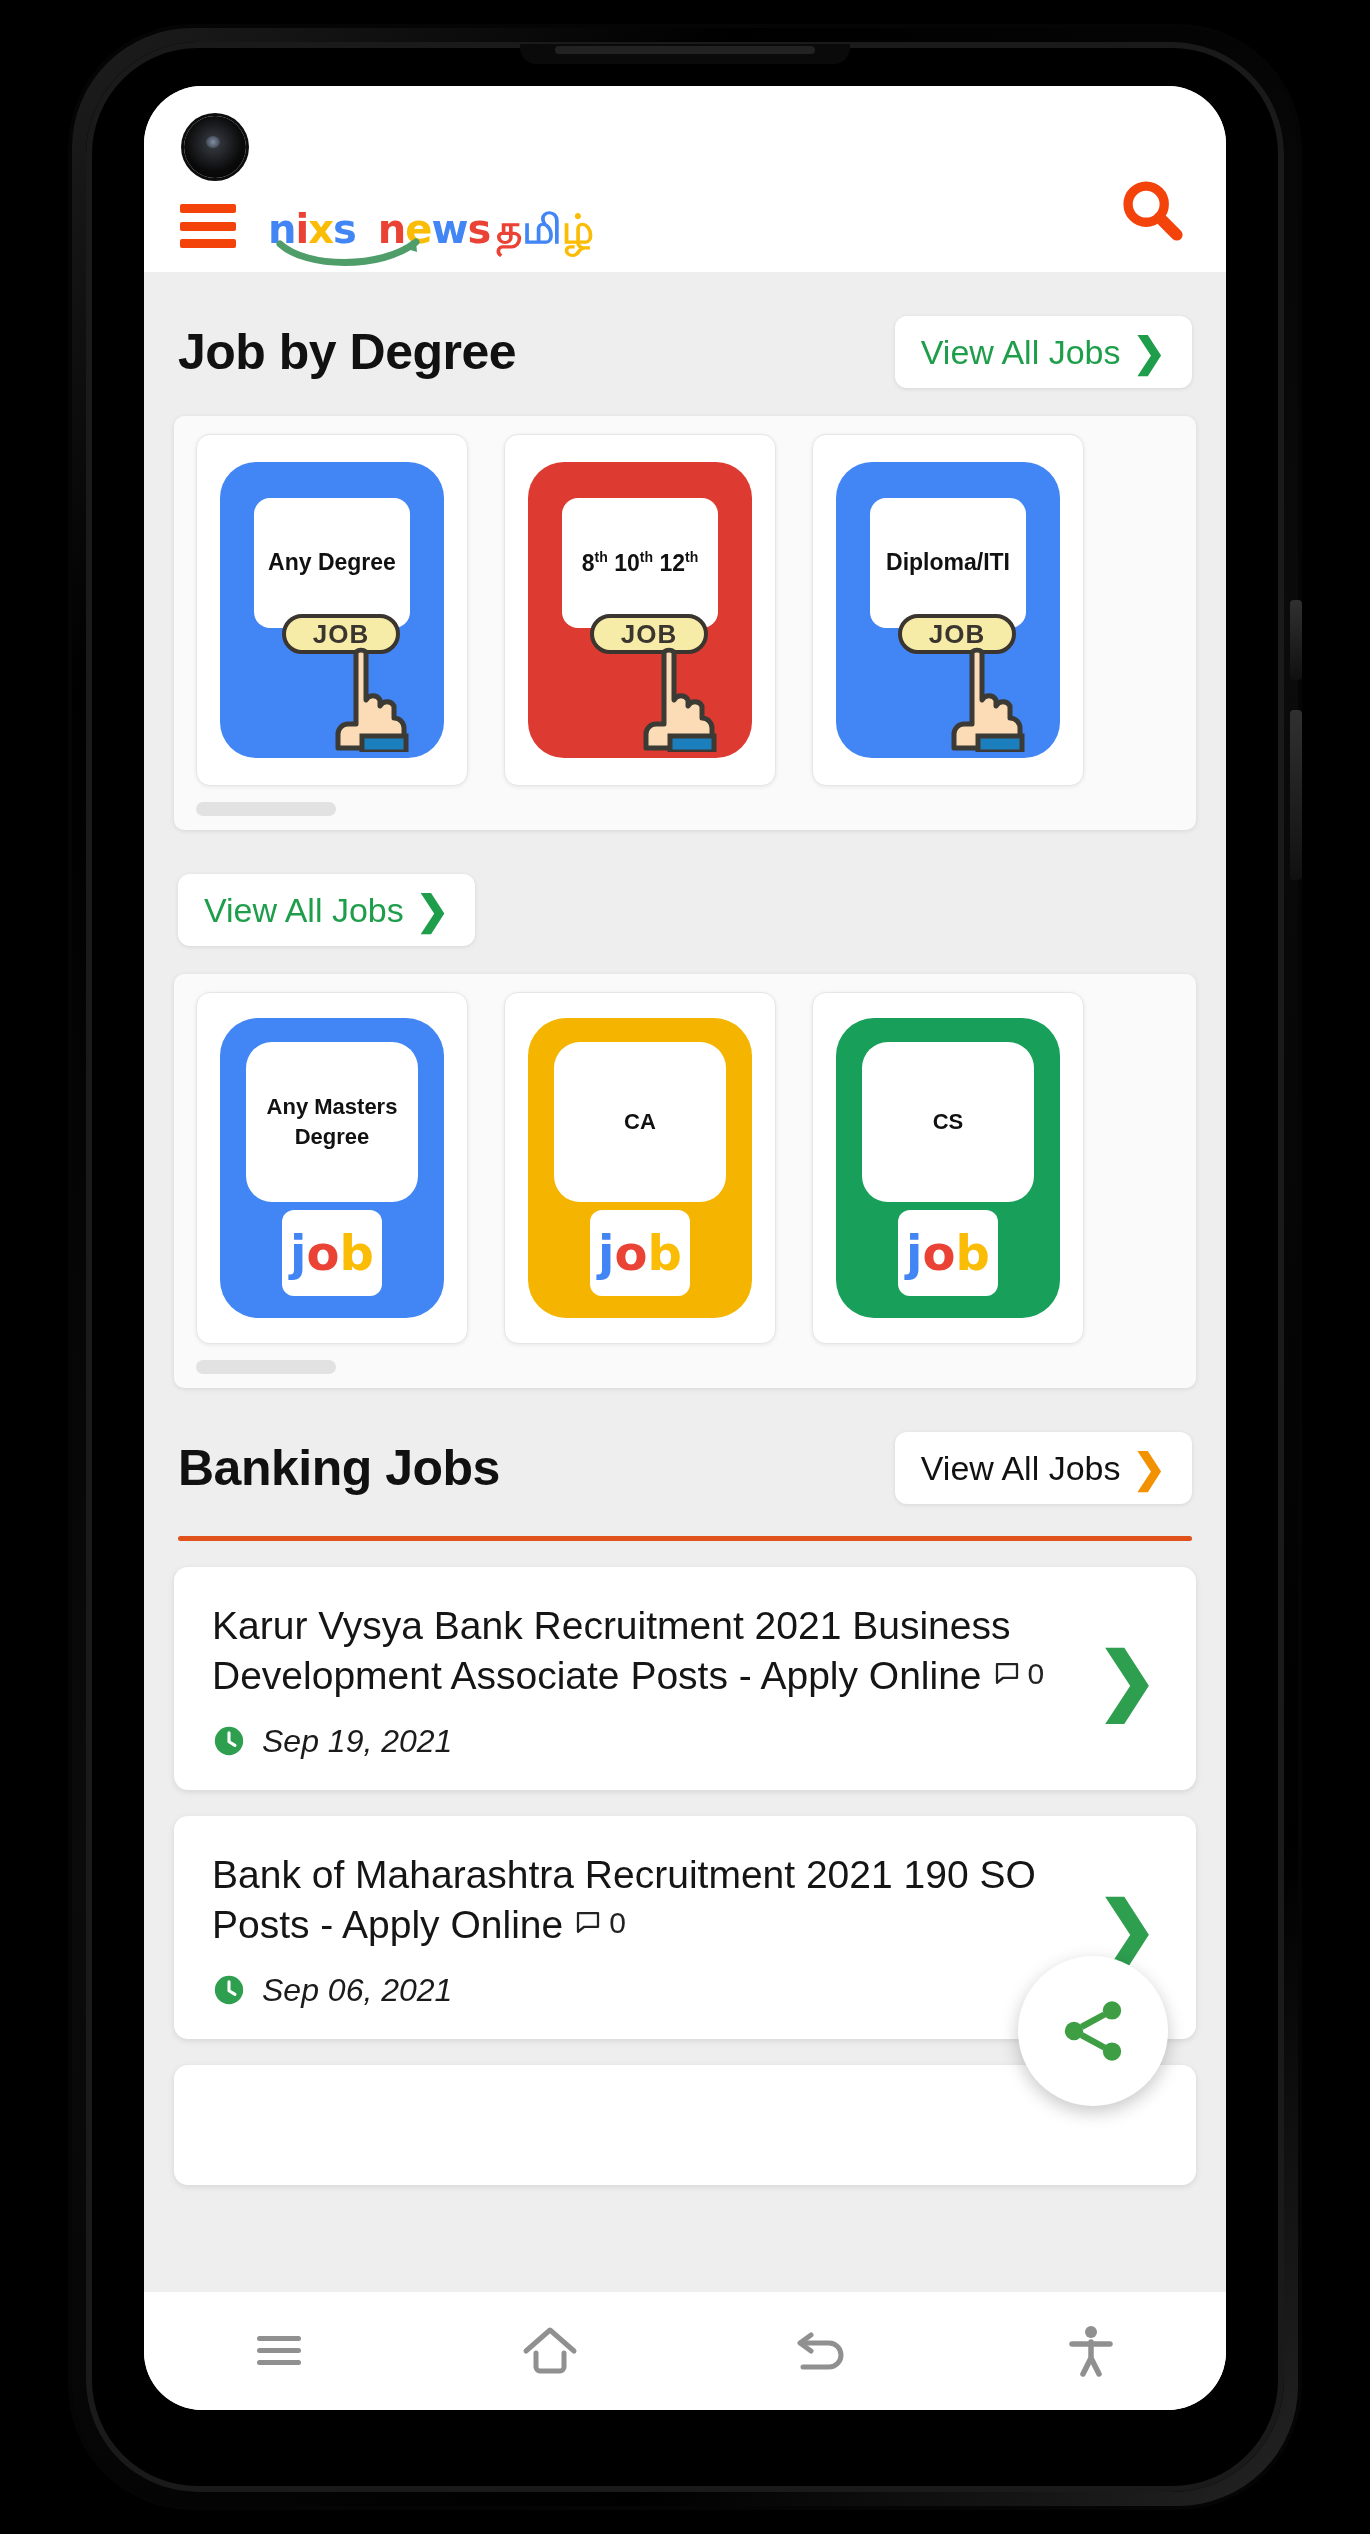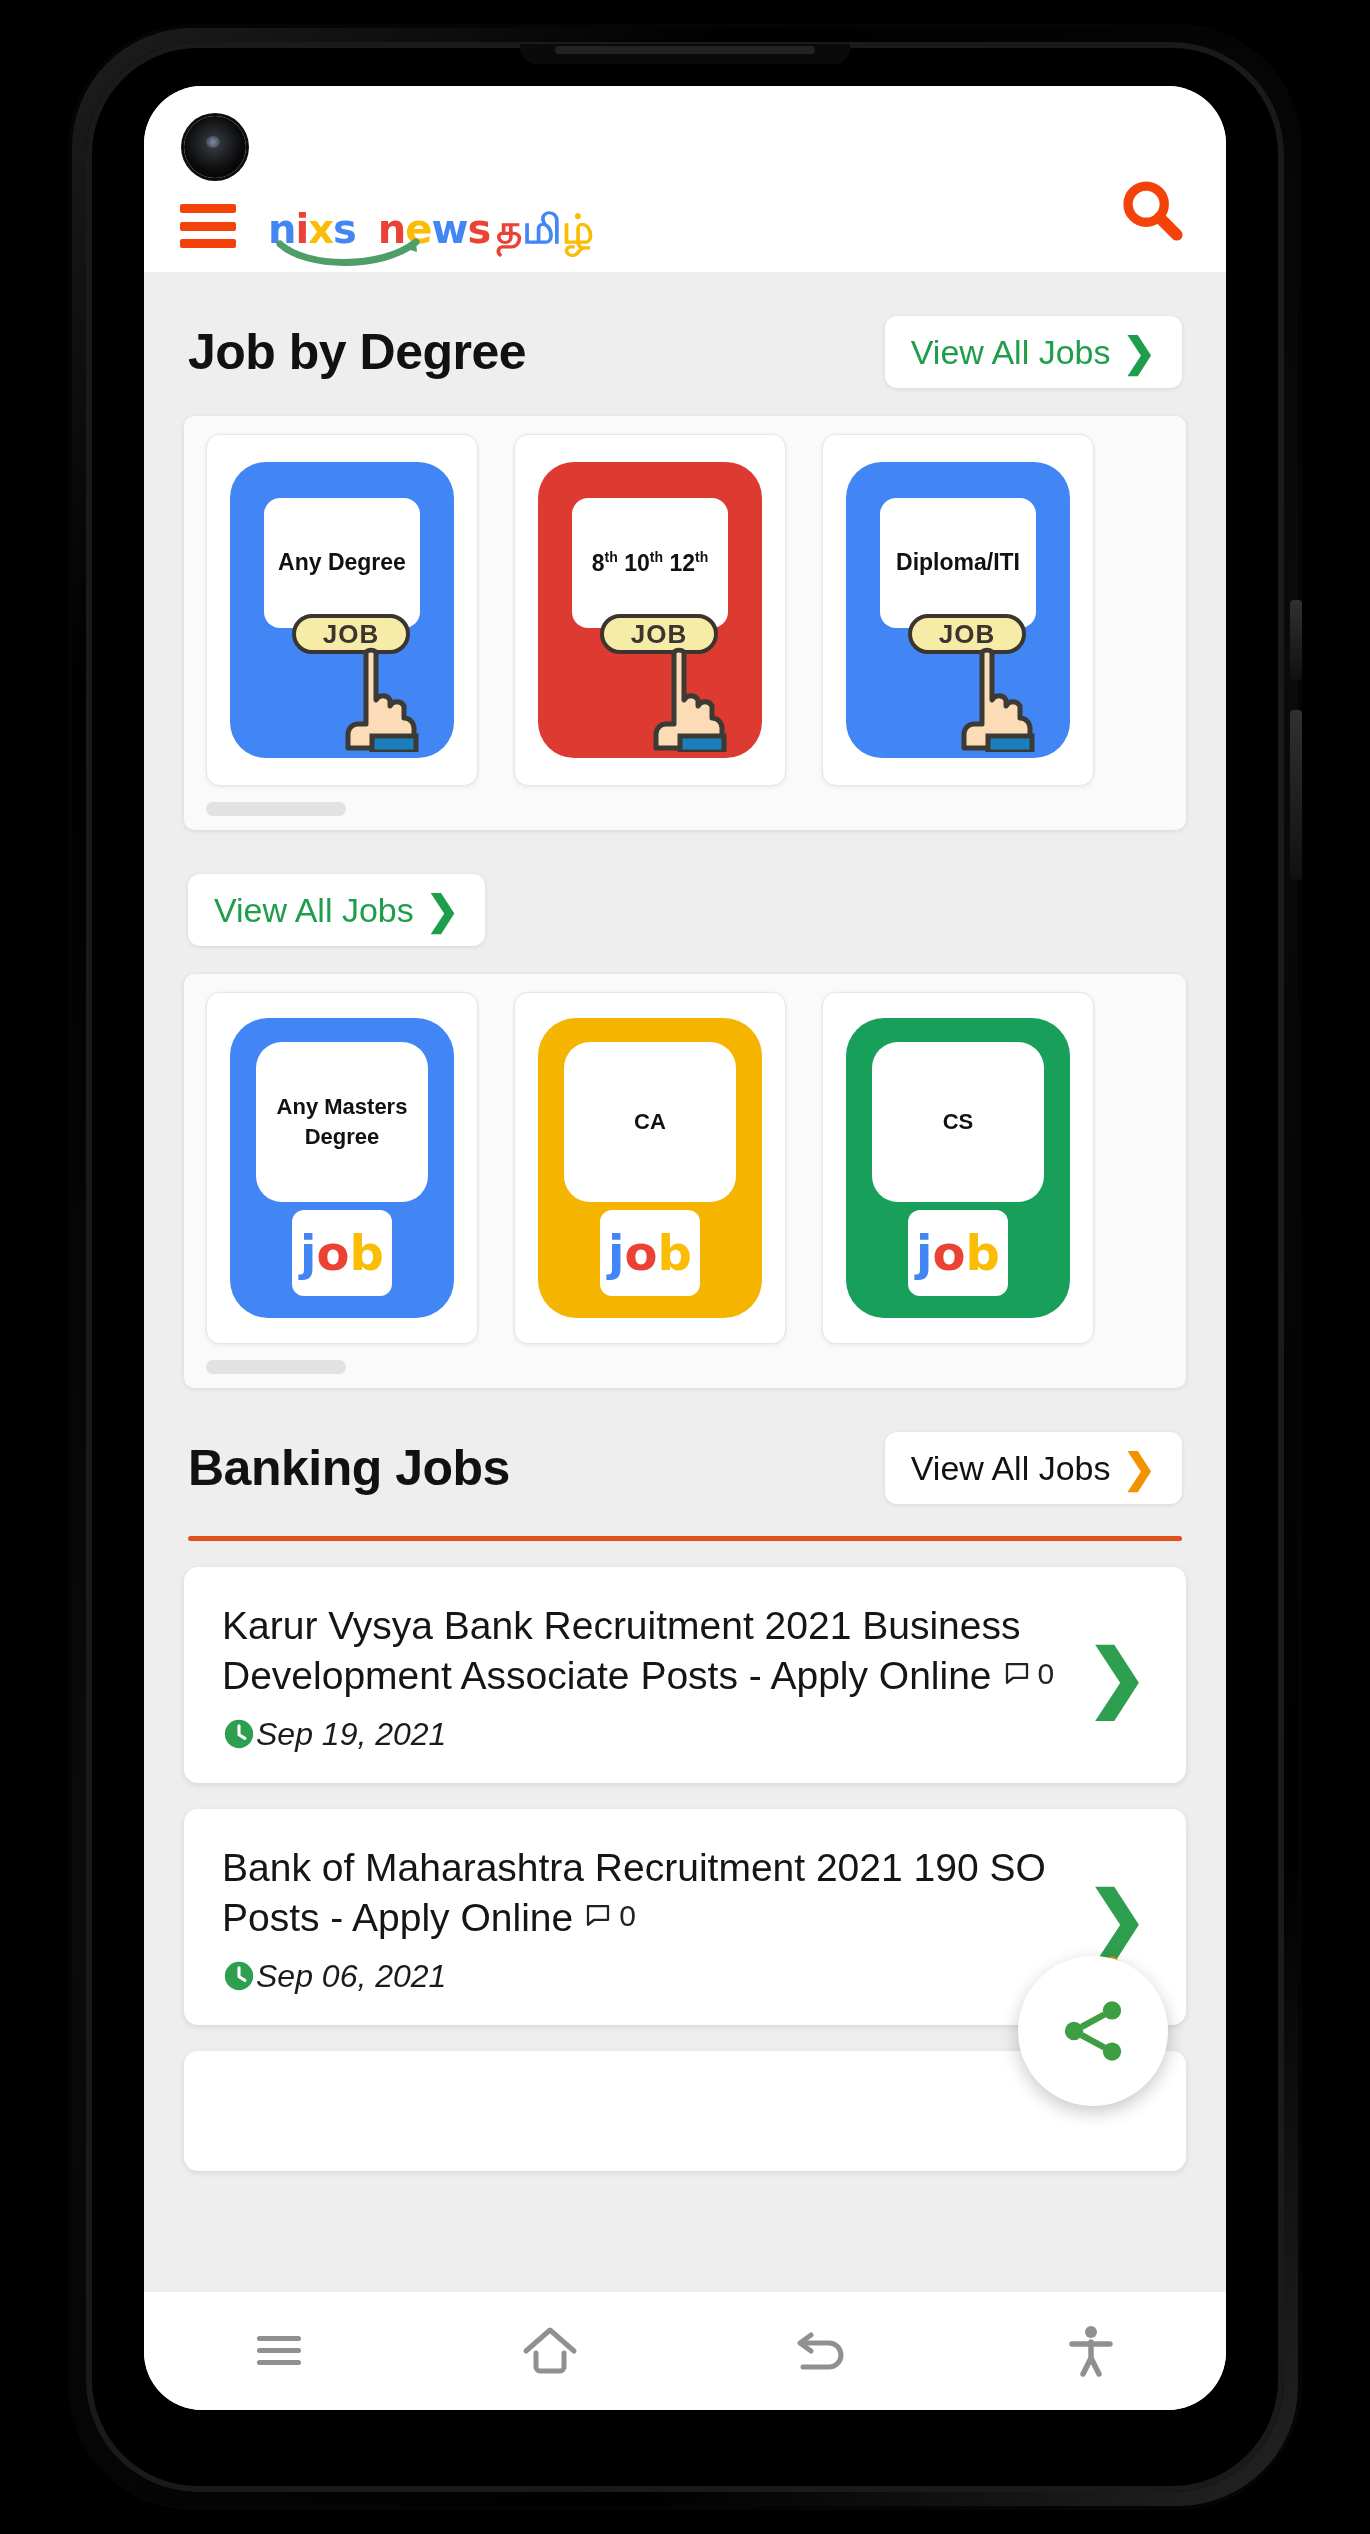--- a/index.html
+++ b/index.html
@@ -79,21 +79,21 @@
   .brand { display:flex; align-items:flex-end; margin-left: 32px; position: relative; }
   .brand-word { font-size: 40px; font-weight: 700; letter-spacing: -1px; line-height: .95; font-family: "DejaVu Sans", sans-serif; }
   .brand-word .c1{color:#4285F4;} .brand-word .c2{color:#EA4335;} .brand-word .c3{color:#FBBC05;} .brand-word .c4{color:#4285F4;}
   .smile { position:absolute; left: 8px; bottom: -20px; width: 150px; height: 30px; }
   .brand-tamil { font-size: 40px; font-weight:700; margin-left: 6px; line-height:.95; font-family:Liberation Sans, sans-serif; }
   .brand-tamil .t1{color:#EA4335;} .brand-tamil .t2{color:#FBBC05;} .brand-tamil .t3{color:#4285F4;}
   .search-btn { margin-left:auto; width: 76px; height: 76px; display:flex; align-items:center; justify-content:center; cursor:pointer;}
 
   
   .body-scroll { position:relative; height: calc(2324px - 186px - 118px); background:#eeeeee; overflow:hidden; }
-  .section { padding: 0 40px; }
+  .section { padding: 0 30px; }
   .section-head { display:flex; align-items:center; justify-content:space-between; padding: 44px 4px 10px 4px; }
   .section-title { font-size: 50px; font-weight: 700; color: #111; font-family:"Liberation Sans", sans-serif; letter-spacing:-.5px;}
   .viewall {
     background:#fff; border-radius: 12px; padding: 16px 26px;
     font-size: 34px; display:flex; align-items:center; gap: 12px;
     box-shadow: 0 1px 4px rgba(0,0,0,.10); white-space:nowrap; cursor:pointer;
   }
   .viewall.green { color:#1e9e4a; }
   .viewall.dark { color:#111; }
   .chev { font-weight: 800; font-size: 40px; line-height: 1; }
@@ -150,21 +150,21 @@
   .divider-orange { height: 5px; background:#E0511B; border-radius:3px; margin: 22px 4px 0 4px; }
   .post {
     background:#fff; border-radius: 14px; margin-top: 26px;
     padding: 34px 38px 30px 38px; display:flex; align-items:center;
     box-shadow: 0 2px 6px rgba(0,0,0,.10); cursor:pointer; position:relative;justify-content:flex-end;
   }
   .post-main { flex:1; min-width:0; }
   .post-title { font-size: 39px; line-height: 1.28; color:#151515; font-weight: 400; font-family:"Liberation Sans", sans-serif;}
   .cmt { display:inline-flex; align-items:center; gap: 6px; margin-left: 10px; vertical-align: baseline;}
   .cmt-num { font-size: 30px; color:#222; }
-  .post-date { margin-top: 15px; display:flex; align-items:center; gap: 0; }
+  .post-date { margin-top: 22px; display:flex; align-items:center; gap: 16px; }
   .post-date span { font-size: 32px; font-style: italic; color:#1b1b1b; }
   .post-arrow { margin-left: 24px; color:#2E9E4F; font-size: 74px; font-weight: 800; line-height:1; }
 
   
   .fab {
     position:absolute; right: 58px; top: 1870px;
     width: 150px; height: 150px; border-radius:50%;
     background:#fff; box-shadow: 0 6px 18px rgba(0,0,0,.22);
     display:flex; align-items:center; justify-content:center; z-index: 30; cursor:pointer;
   }

